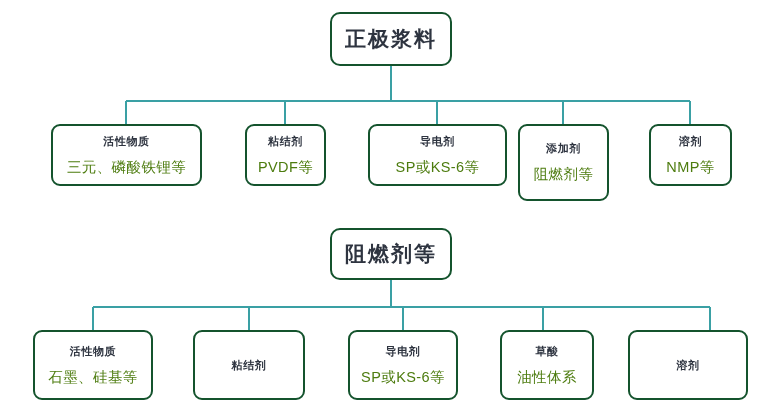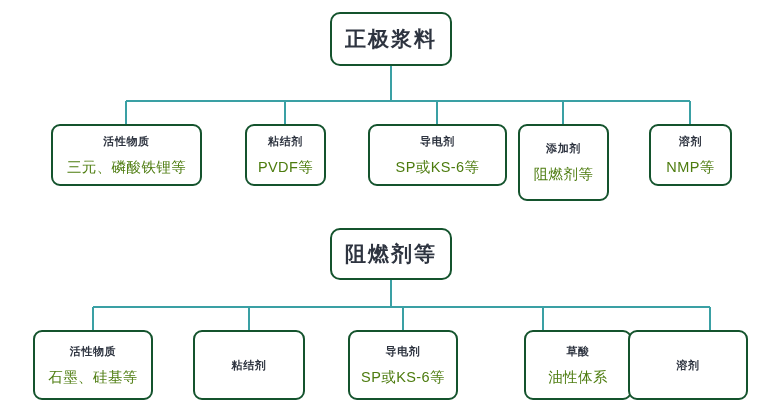--- a/index.html
+++ b/index.html
@@ -135,21 +135,21 @@
 
   <div class="node child" style="left:193px; top:330px; width:112px; height:70px;">
     <div class="title">粘结剂</div>
   </div>
 
   <div class="node child" style="left:348px; top:330px; width:110px; height:70px;">
     <div class="title">导电剂</div>
     <div class="subtitle">SP或KS-6等</div>
   </div>
 
-  <div class="node child" style="left:524px; top:330px; width:108px; height:70px;text-align:center;">
+  <div class="node child" style="left:500px; top:330px; width:94px; height:70px;text-align:center;">
     <div class="title">草酸</div>
     <div class="subtitle">油性体系</div>
   </div>
 
   <div class="node child" style="left:628px; top:330px; width:120px; height:70px;">
     <div class="title">溶剂</div>
   </div>
 
 </div>
 

